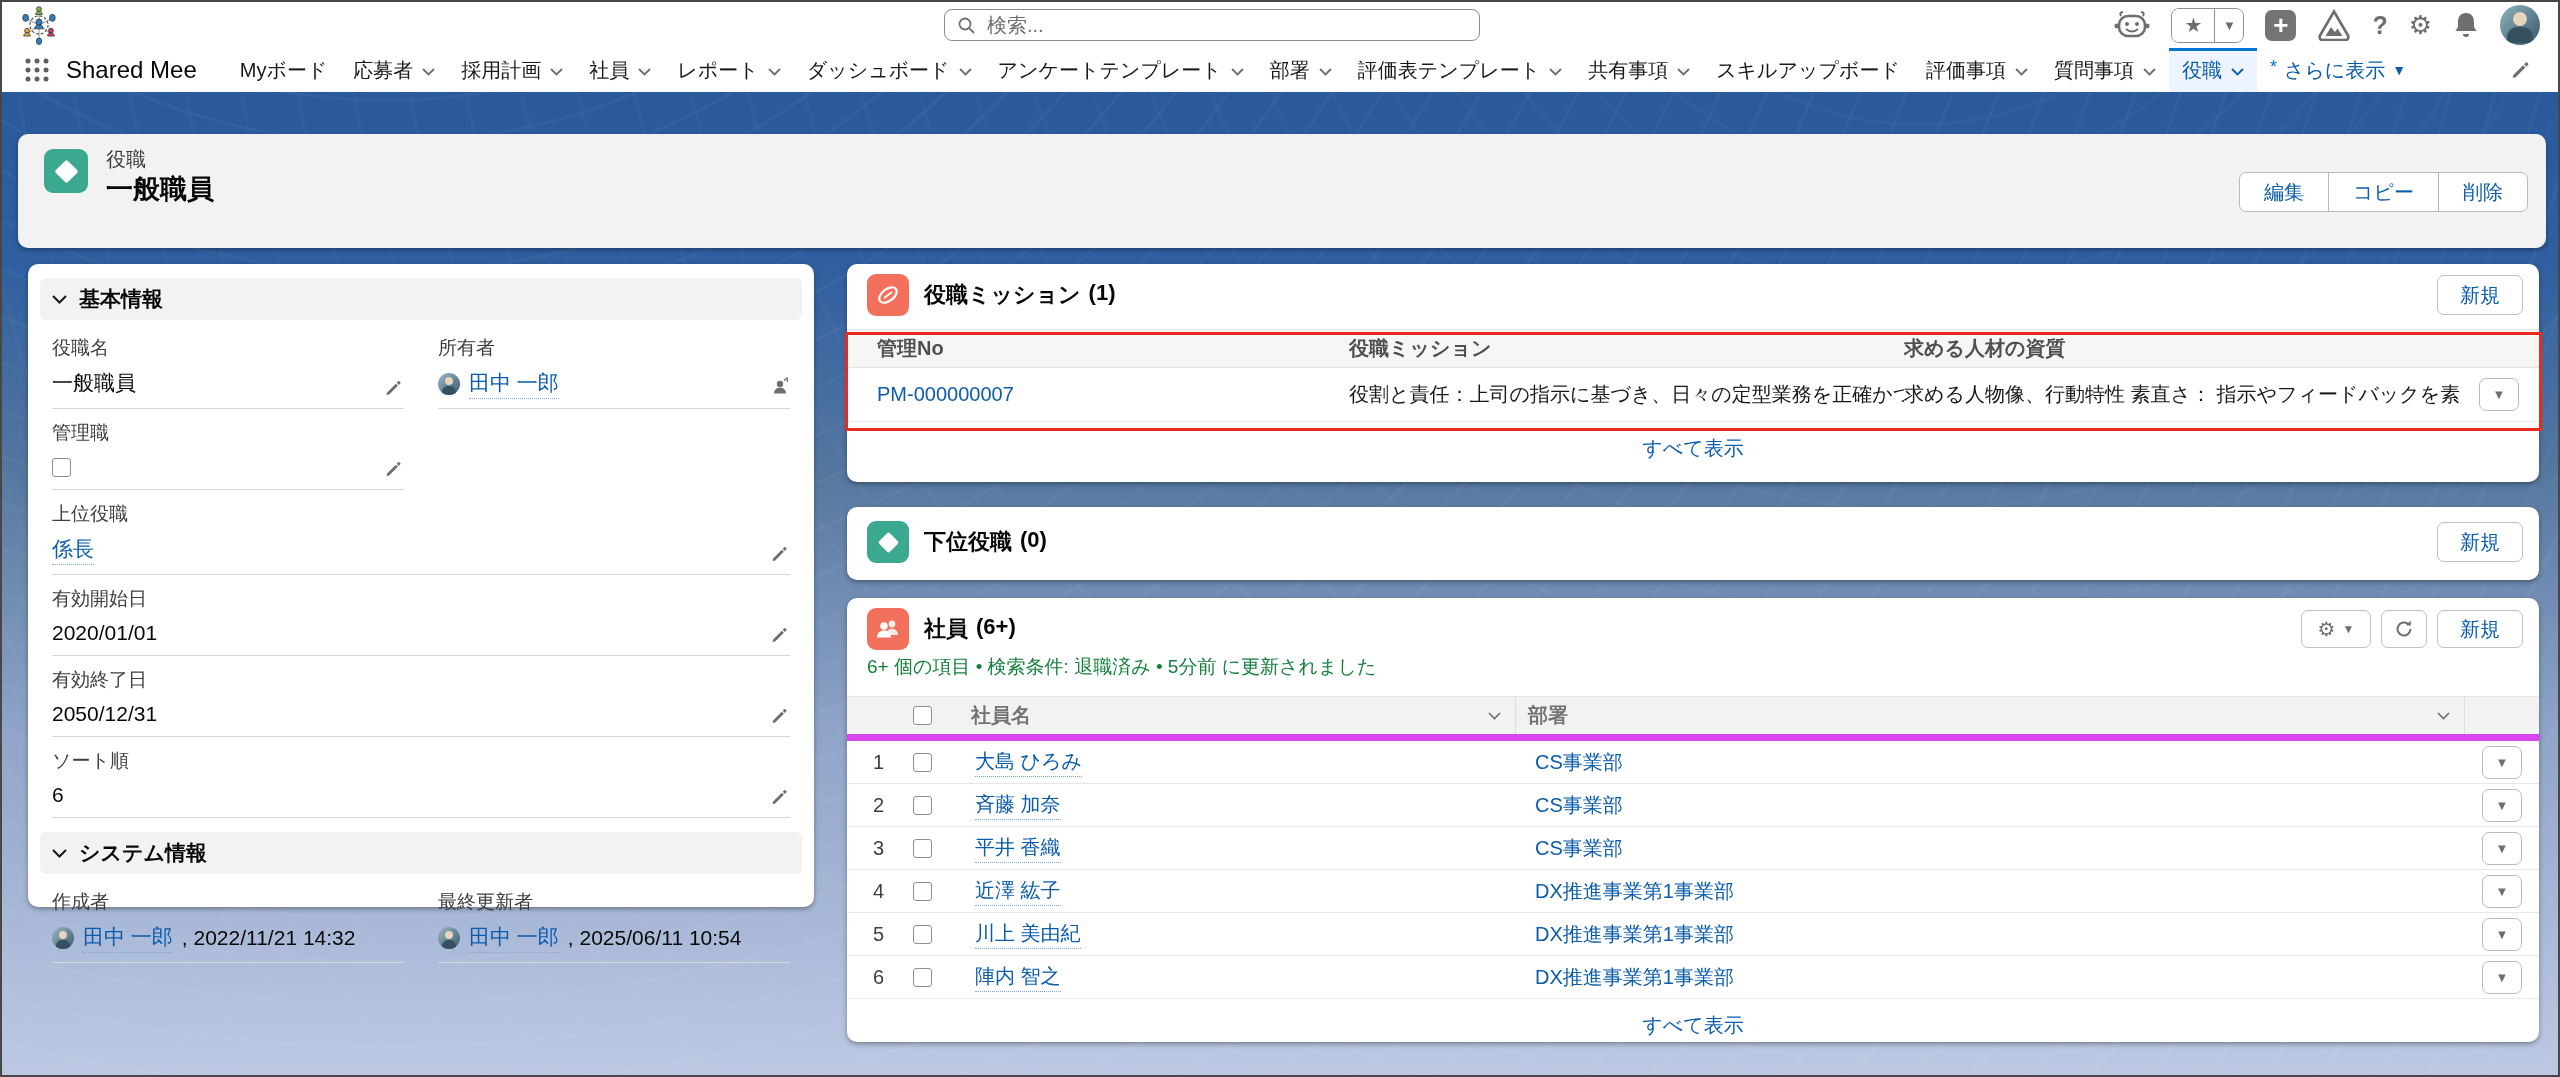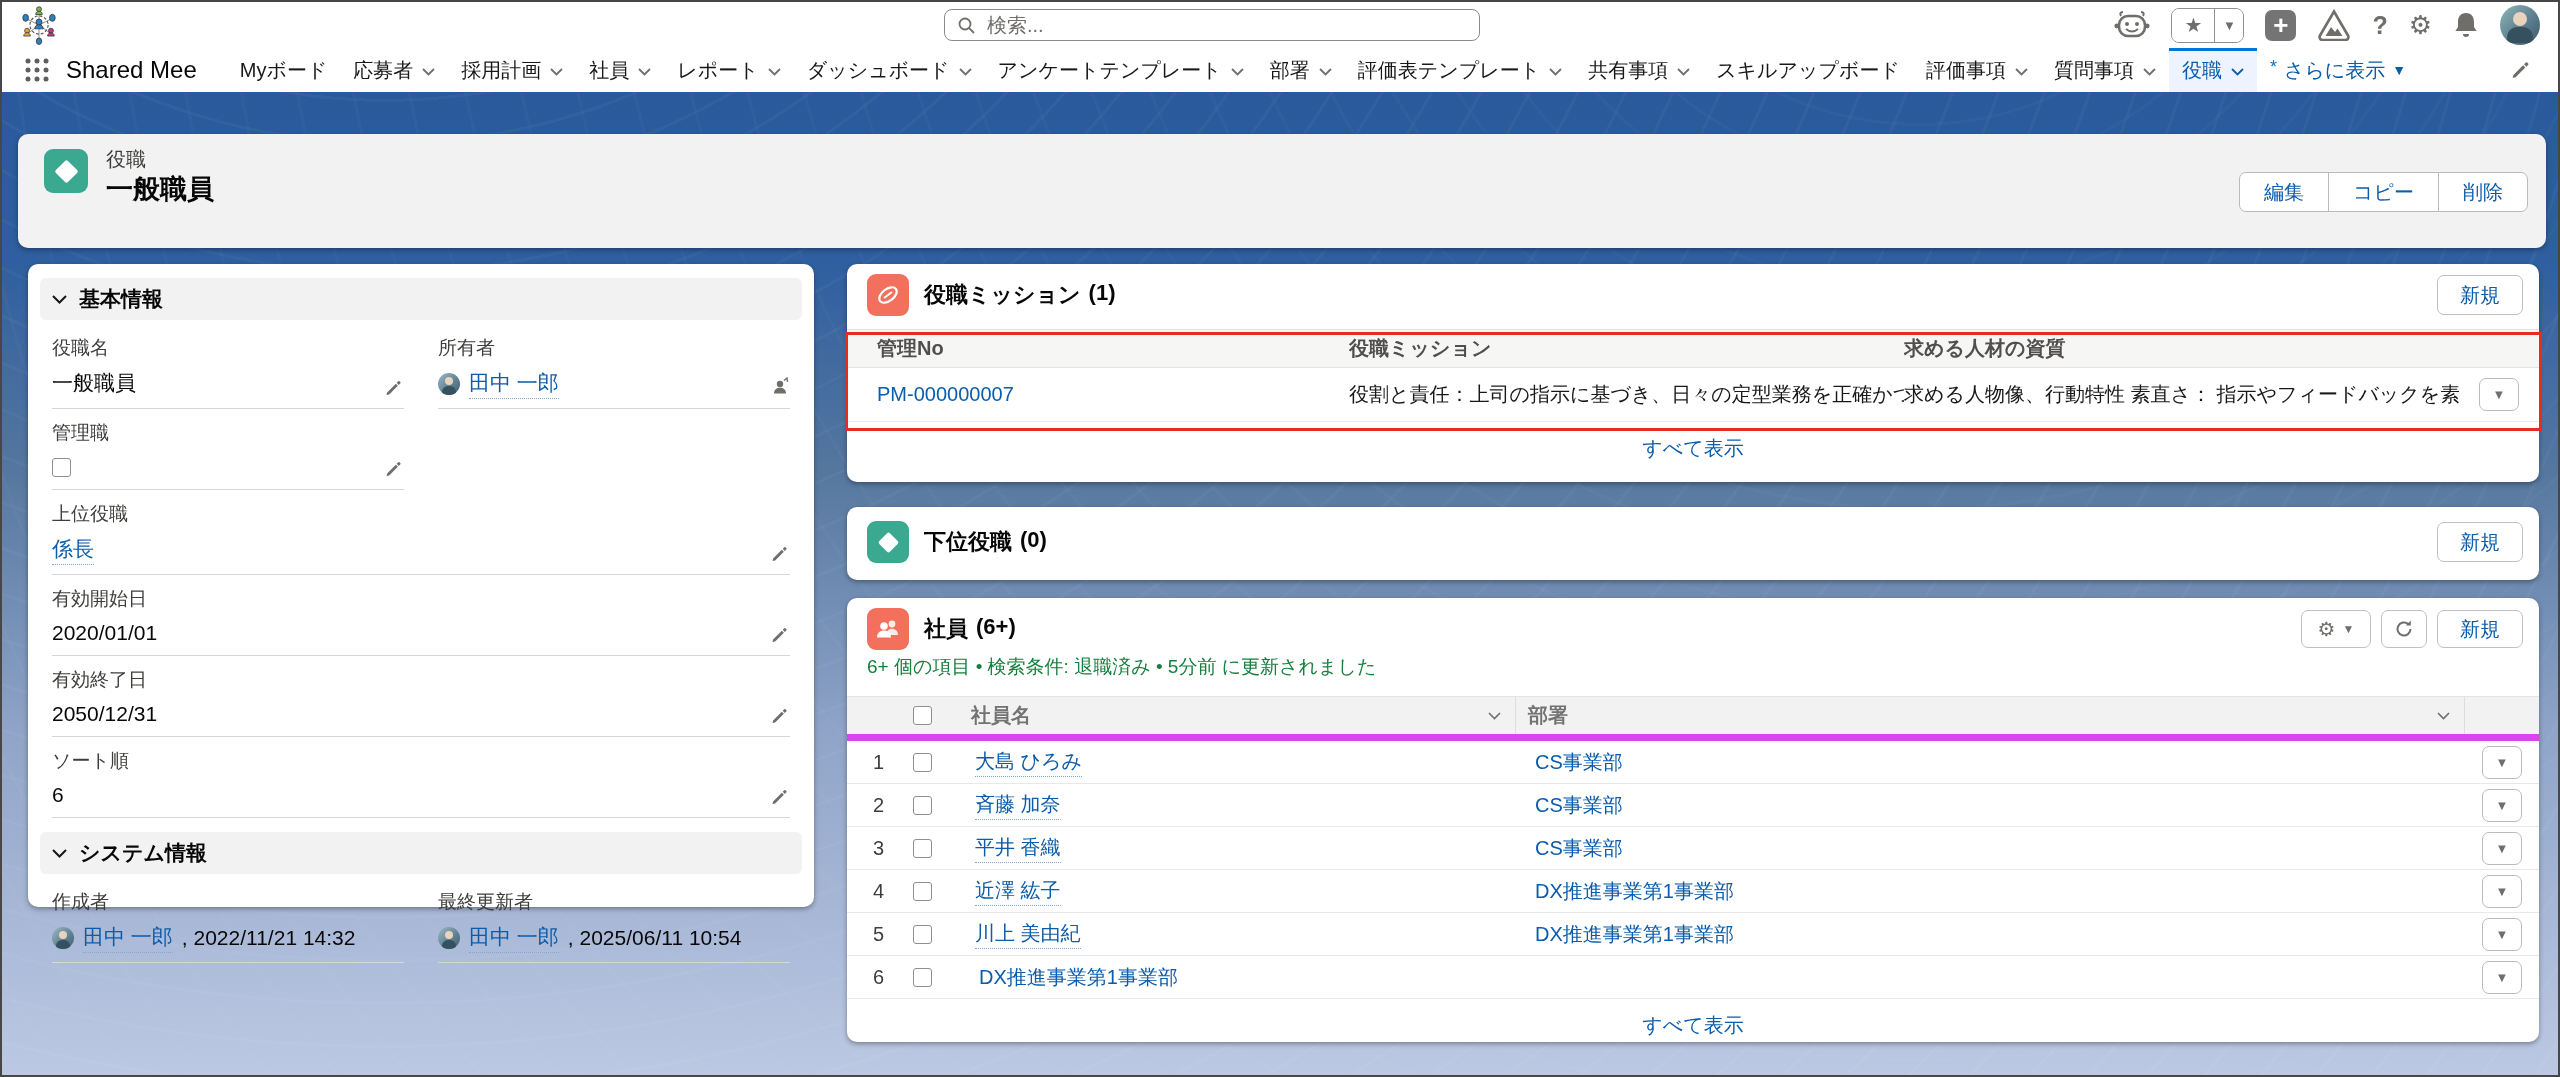--- a/index.html
+++ b/index.html
@@ -617,20 +617,23 @@
             </span>
           <span class="e-acts">
               <span class="drop-btn">▼</span>
             </span>
         </div>
         <div class="erow">
           <span class="e-num">6</span>
           <span class="e-check">
               <span class="checkbox"></span>
             </span>
+          <span class="e-name" style="padding-left:8px">
+              <a class="link dotted">陣内 智之</a>
+            </span>
           <span class="e-dept">
               <a class="link">DX推進事業第1事業部</a>
             </span>
           <span class="e-acts">
               <span class="drop-btn">▼</span>
             </span>
         </div>
       </div>
       <div class="view-all"><a class="link">すべて表示</a></div>
     </div>

